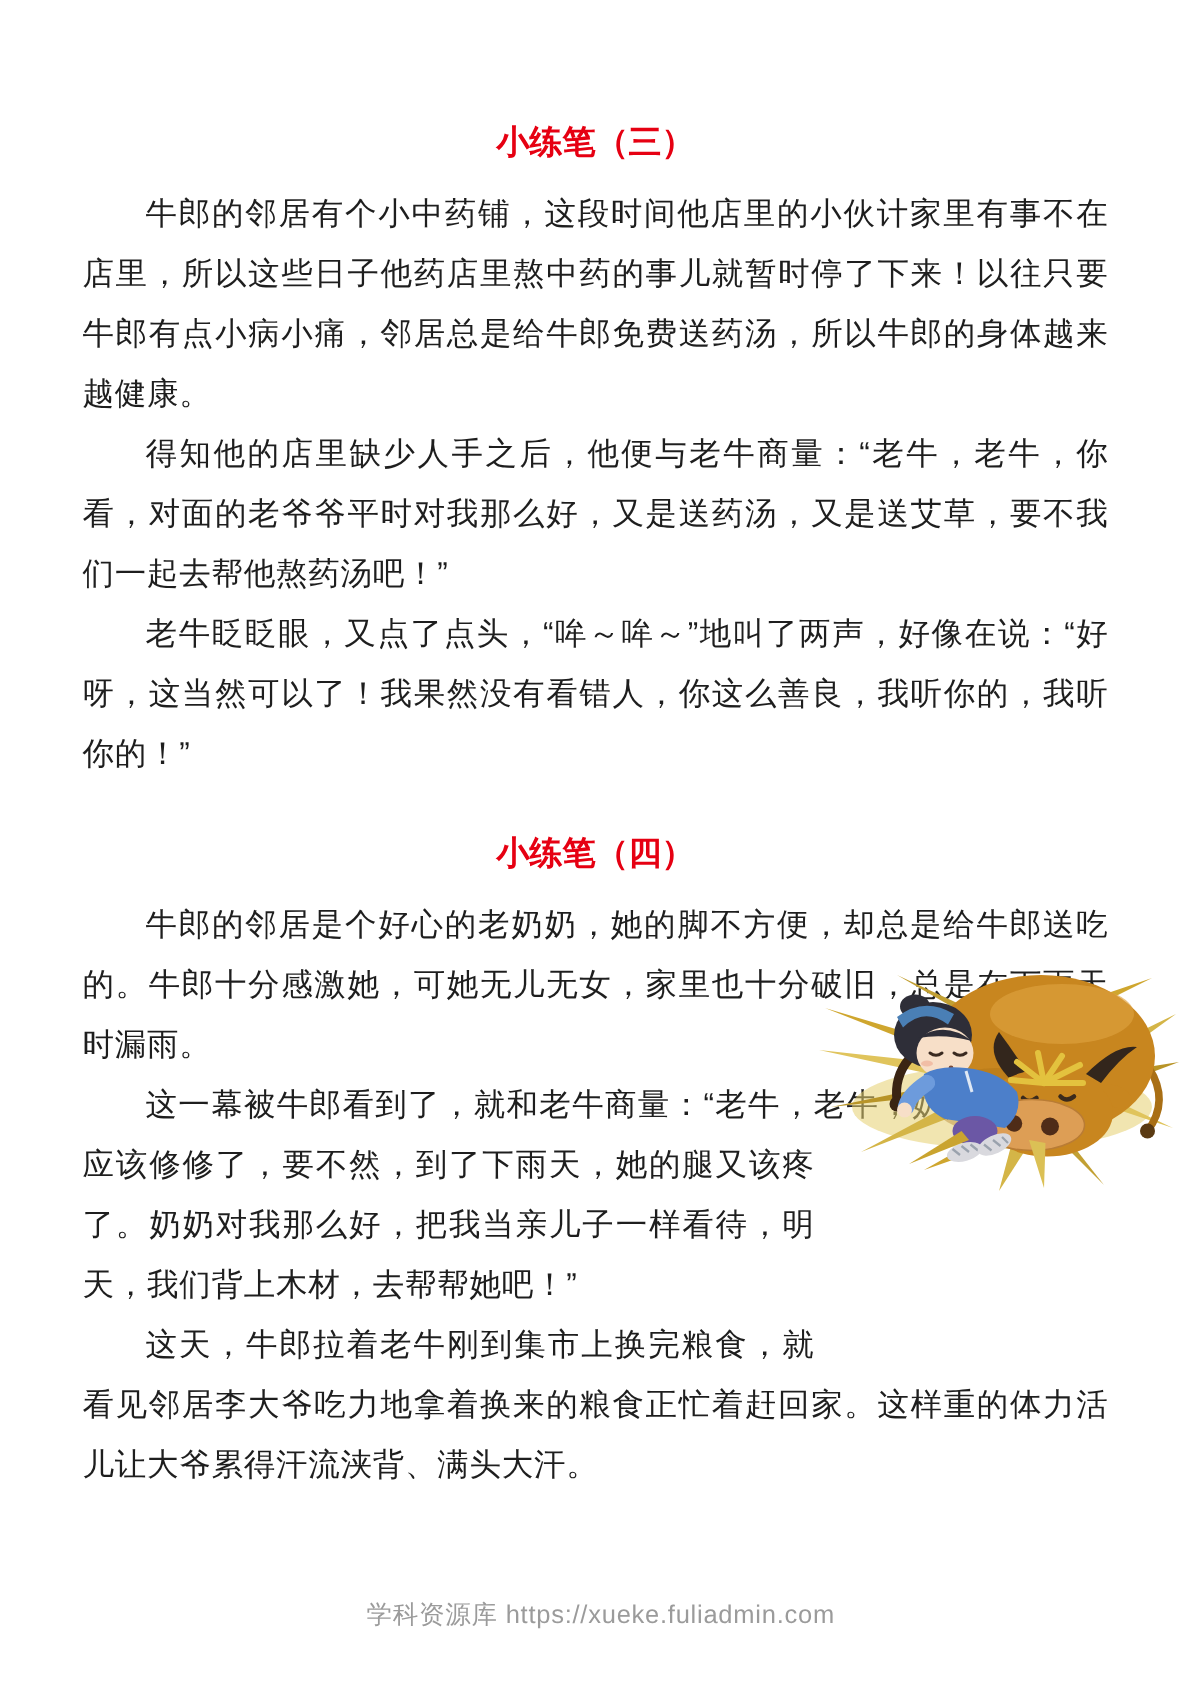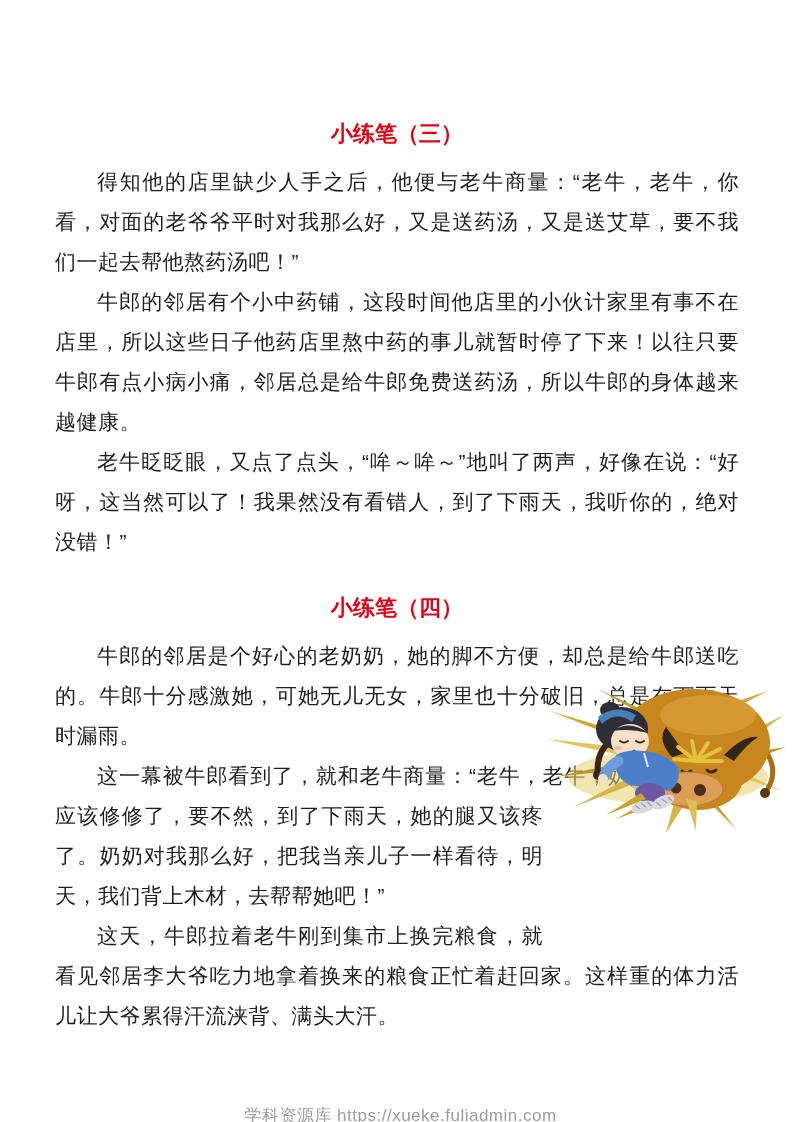--- a/index.html
+++ b/index.html
@@ -12,21 +12,20 @@
     height: 1122px;
     font-family: "Liberation Sans", "DejaVu Sans", sans-serif;
     color: #1e1e1e;
     position: relative;
     overflow: hidden;
   }
   .page {
     position: relative;
     width: 793px;
     height: 990px;
-    margin-top: 39px;
   }
   .content {
     padding: 75px 54px 0 55px;
   }
   .sec-title {
     font-size: 22px;
     line-height: 40px;
     font-weight: 700;
     color: #e60012;
     text-align: center;
@@ -73,23 +72,23 @@
   }
 </style>
 </head>
 <body>
 
 <div class="page">
   <div class="content">
 
     <section class="block">
       <h2 class="sec-title">小练笔（三）</h2>
+      <p class="body-para">牛郎的邻居有个小中药铺，这段时间他店里的小伙计家里有事不在店里，所以这些日子他药店里熬中药的事儿就暂时停了下来！以往只要牛郎有点小病小痛，邻居总是给牛郎免费送药汤，所以牛郎的身体越来越健康。</p>
       <p class="body-para">得知他的店里缺少人手之后，他便与老牛商量：“老牛，老牛，你看，对面的老爷爷平时对我那么好，又是送药汤，又是送艾草，要不我们一起去帮他熬药汤吧！”</p>
-      <p class="body-para">牛郎的邻居有个小中药铺，这段时间他店里的小伙计家里有事不在店里，所以这些日子他药店里熬中药的事儿就暂时停了下来！以往只要牛郎有点小病小痛，邻居总是给牛郎免费送药汤，所以牛郎的身体越来越健康。</p>
-      <p class="body-para">老牛眨眨眼，又点了点头，“哞～哞～”地叫了两声，好像在说：“好呀，这当然可以了！我果然没有看错人，到了下雨天，我听你的，绝对没错！”</p>
+      <p class="body-para">老牛眨眨眼，又点了点头，“哞～哞～”地叫了两声，好像在说：“好呀，这当然可以了！我果然没有看错人，你这么善良，我听你的，我听你的！”</p>
     </section>
 
     <section class="block">
       <h2 class="sec-title">小练笔（四）</h2>
       <p class="body-para">牛郎的邻居是个好心的老奶奶，她的脚不方便，却总是给牛郎送吃的。牛郎十分感激她，可她无儿无女，家里也十分破旧，总是在下雨天时漏雨。</p>
       <div class="img-spacer"></div>
       <p class="body-para">这一幕被牛郎看到了，就和老牛商量：“老牛，老牛，奶奶家的房子应该修修了，要不然，到了下雨天，她的腿又该疼了。奶奶对我那么好，把我当亲儿子一样看待，明天，我们背上木材，去帮帮她吧！”</p>
     </section>
 
     <section class="block">

